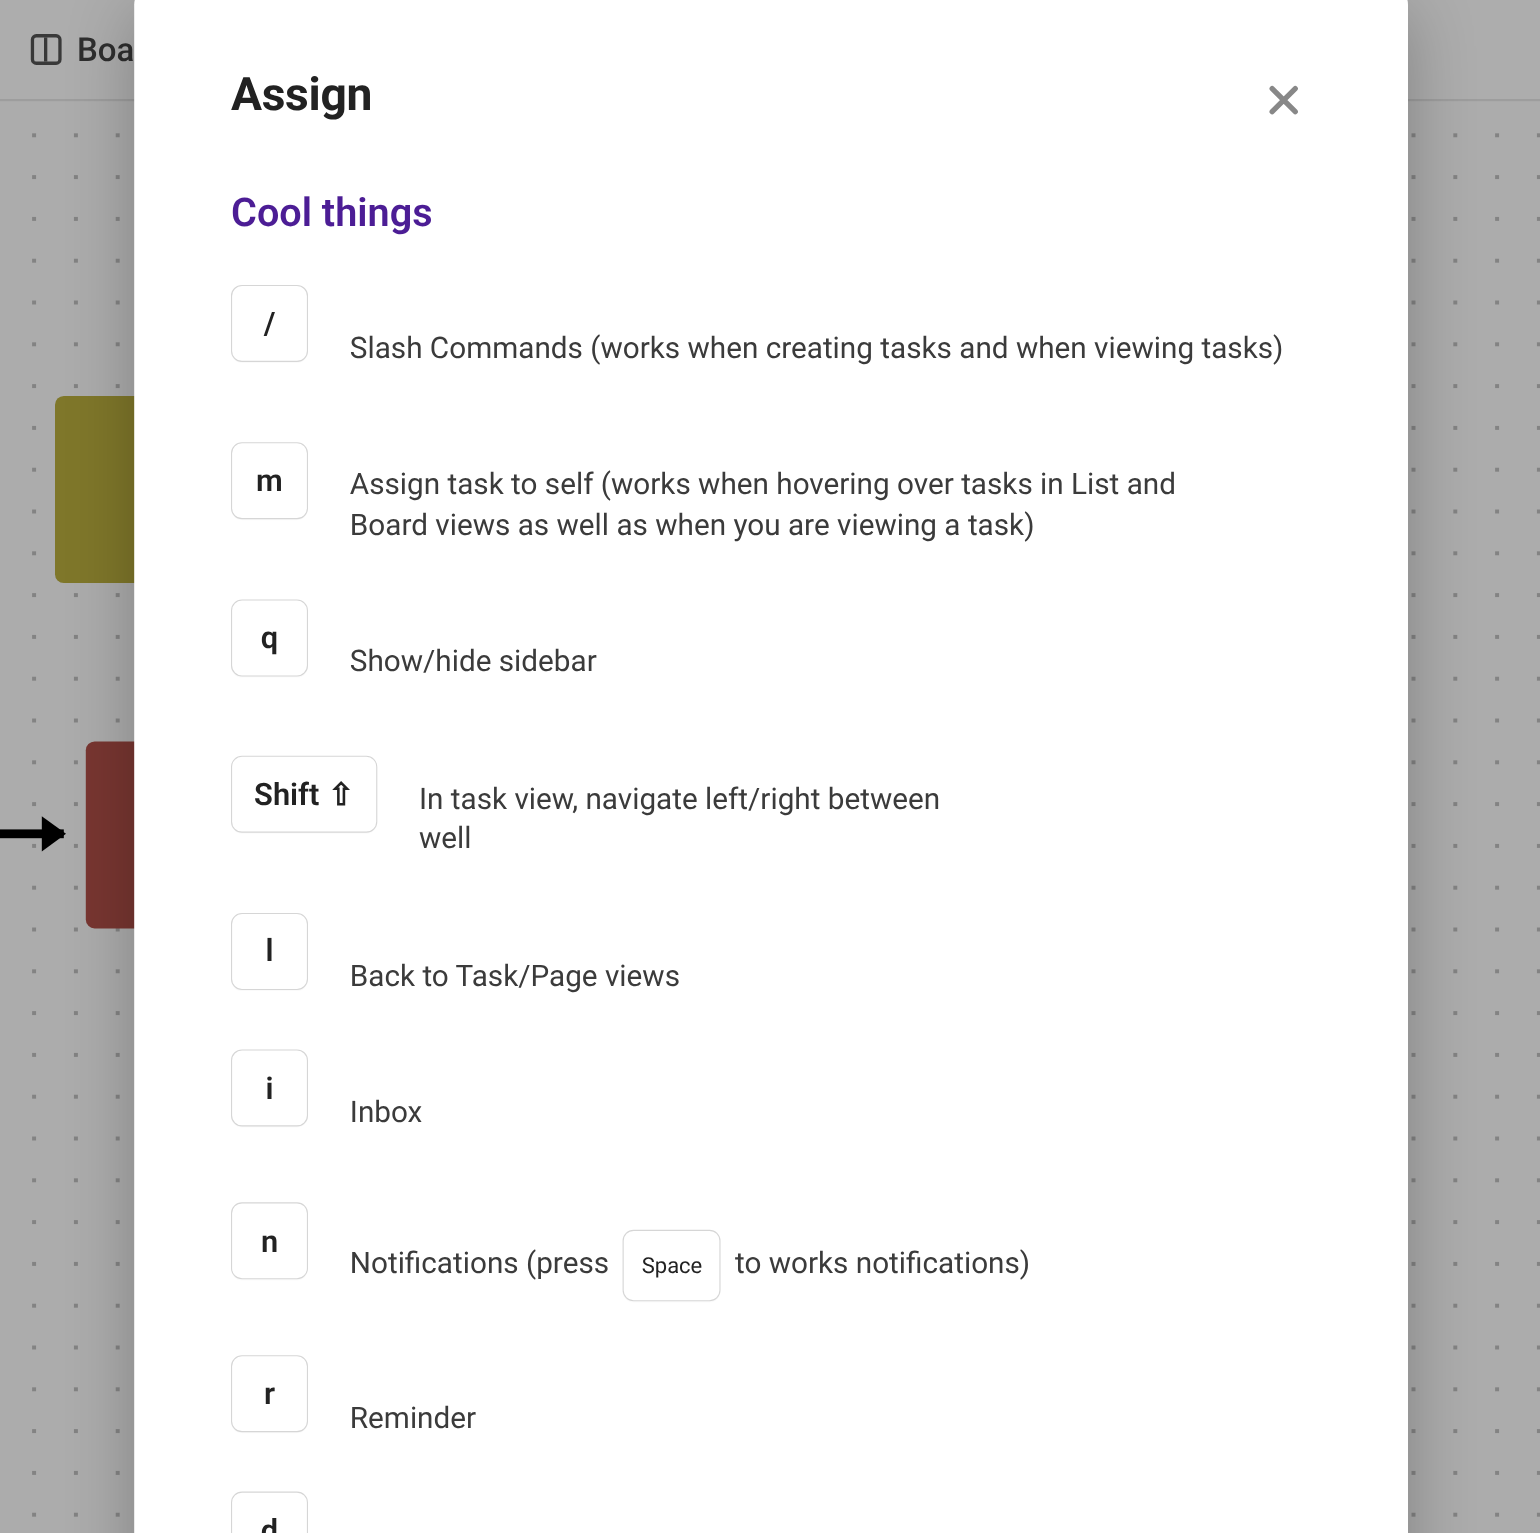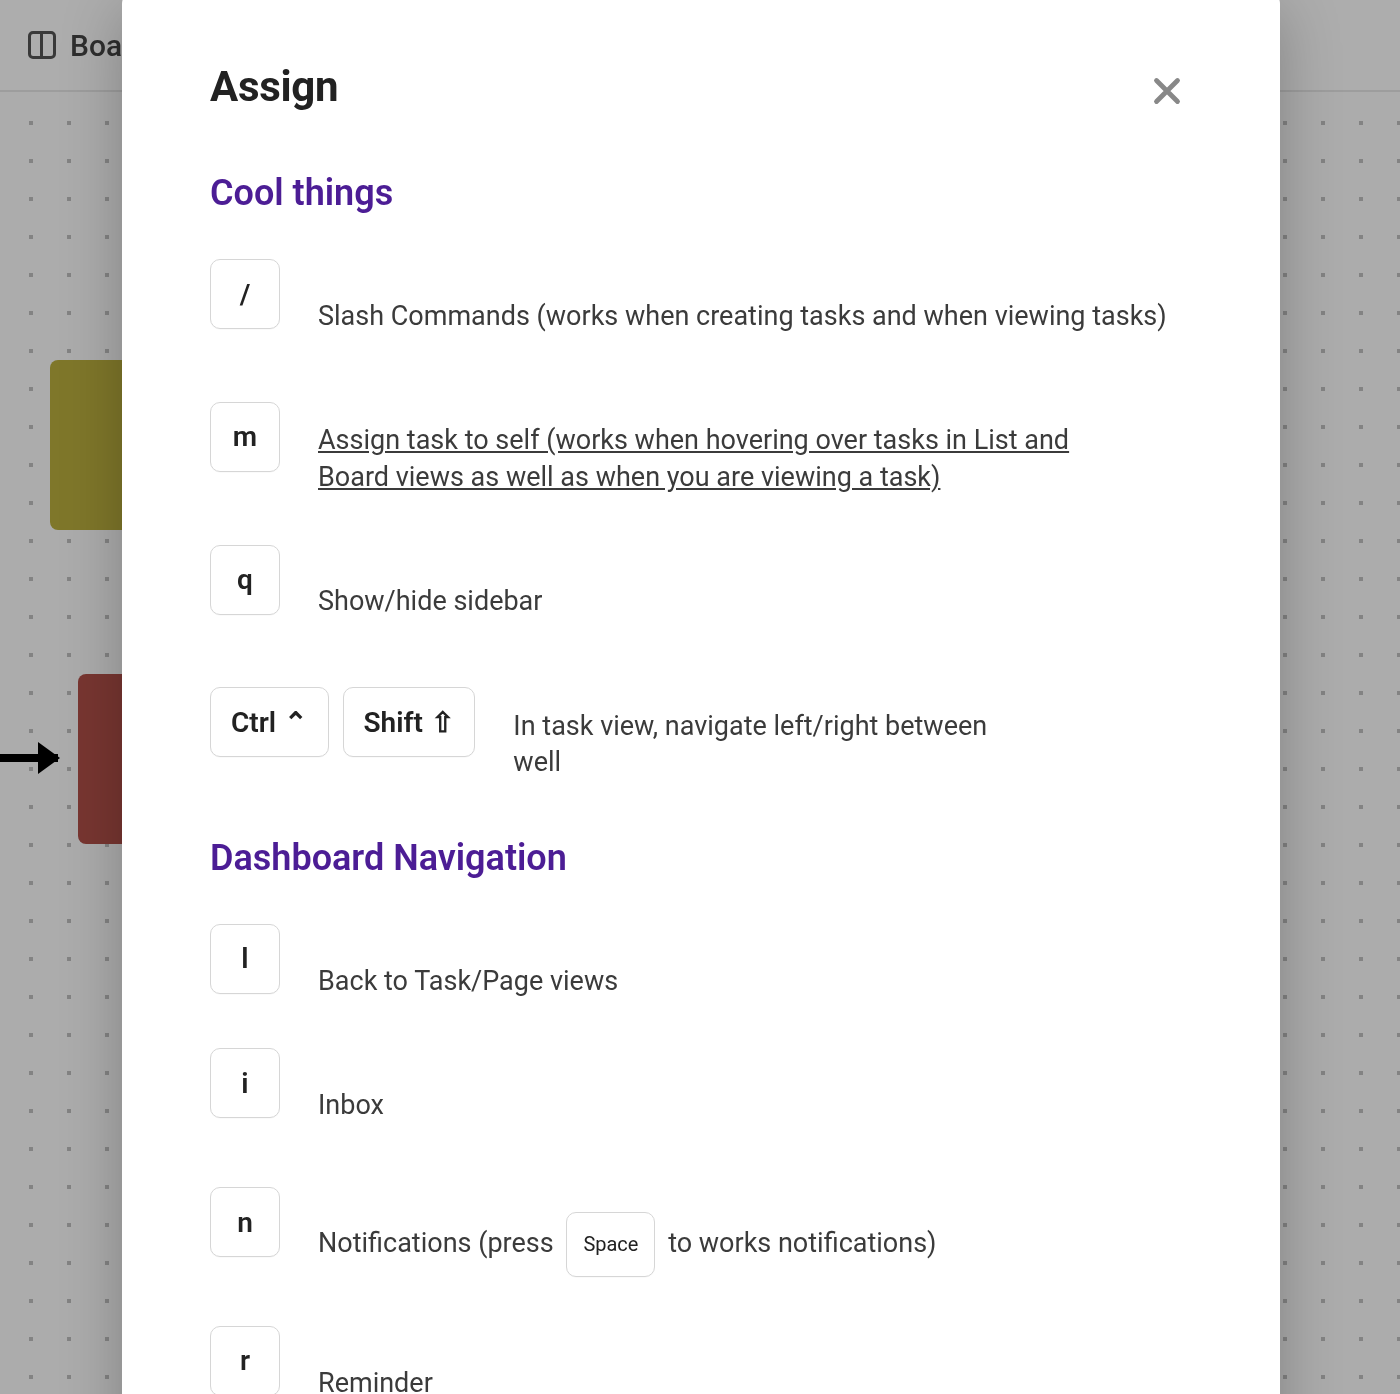--- a/index.html
+++ b/index.html
@@ -138,21 +138,21 @@
     margin: 0 6px;
   }
   .key .glyph { margin-left:8px; font-weight:700; }
   .desc {
     font-size: 27px;
     line-height: 1.35;
     color: #3b3b3b;
     font-weight: 450;
     margin-top: 44px;
   }
-  .desc.twoLine { max-width: 810px; text-decoration: underline; }
+  .desc.twoLine { max-width: 810px; }
   .desc.navwrap { max-width: 520px; }
 </style>
 </head>
 <body>
 
 <div class="bg">
   <div class="bg-toolbar">
     <span class="board-icon"></span>
     <span class="bg-toolbar-label">Boar</span>
   </div>
@@ -193,32 +193,27 @@
   <div class="row">
     <div class="keys">
         <div class="key">q</div>
       </div>
     <div class="desc">Show/hide sidebar</div>
   </div>
 
   <div class="row">
     <div class="keys">
       <div class="key">
-        <span>Ctrl</span>
-          <span class="glyph">⌃</span>
-      </div>
-      <div class="key">
         <span>Shift</span>
           <span class="glyph">⇧</span>
       </div>
     </div>
     <div class="desc navwrap">In task view, navigate left/right between well</div>
   </div>
 
-  <div class="section-title">Dashboard Navigation</div>
 
   <div class="row">
     <div class="keys">
         <div class="key">l</div>
       </div>
     <div class="desc">Back to Task/Page views</div>
   </div>
 
   <div class="row">
     <div class="keys">

